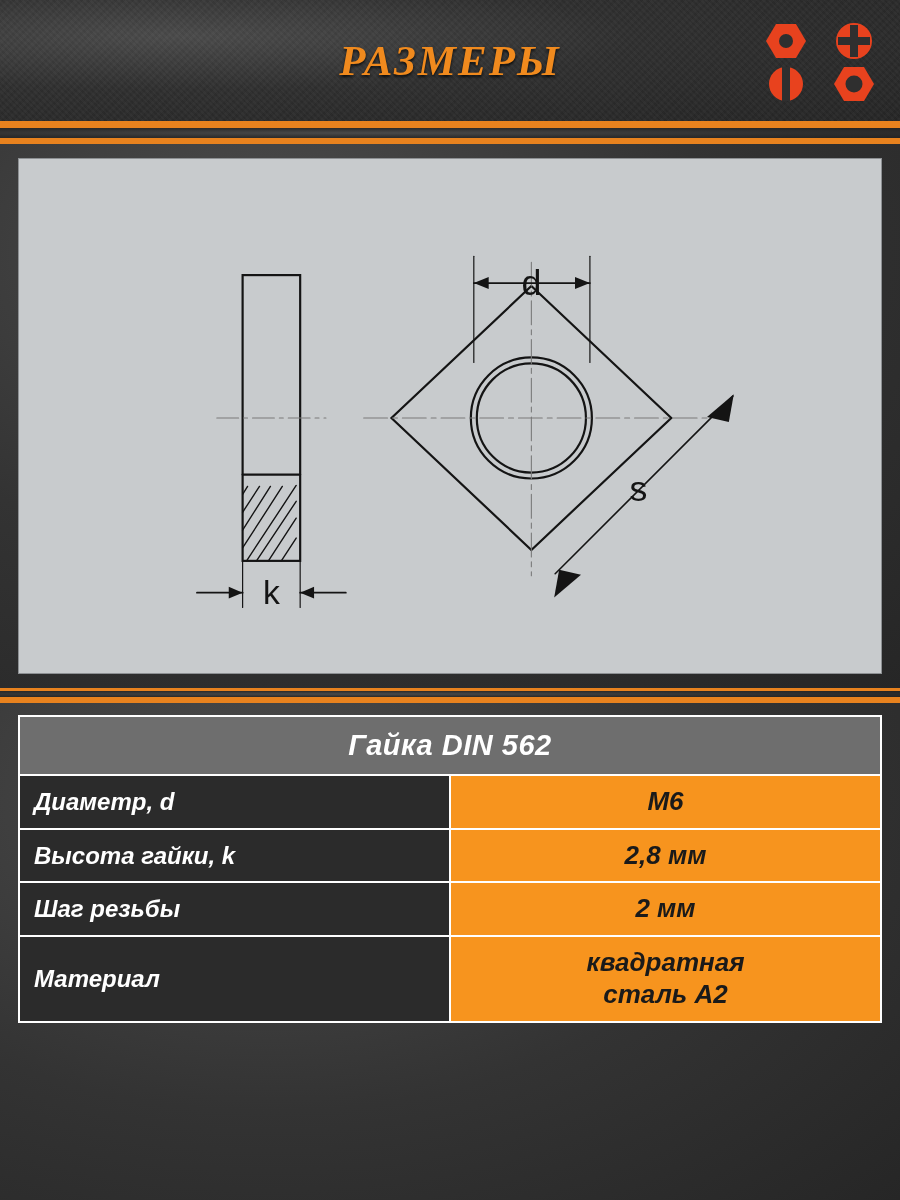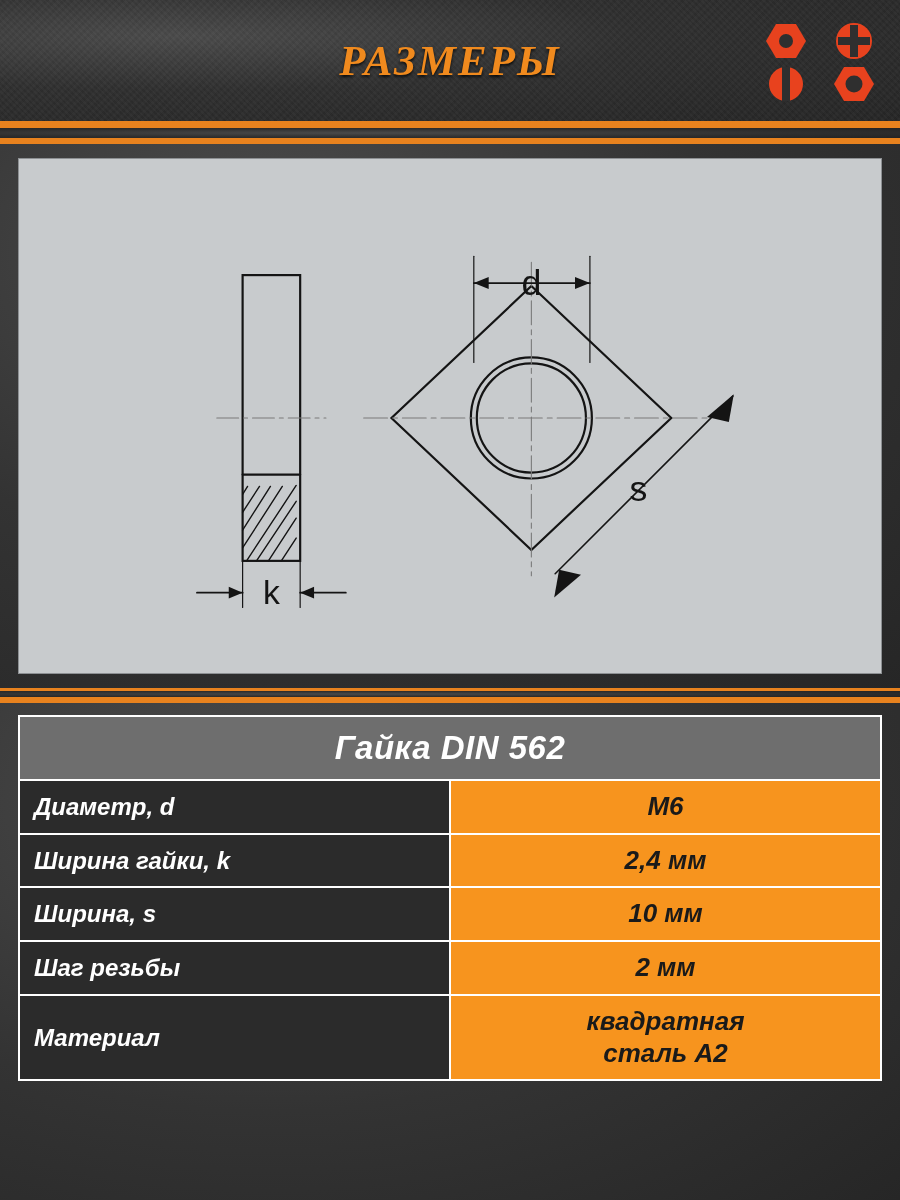--- a/index.html
+++ b/index.html
@@ -113,21 +113,21 @@
     border: 2px solid #ffffff;
     color: #ffffff;
     font-style: italic;
     font-weight: bold;
     font-size: 24px;
     padding: 10px 14px;
   }
   table.spec thead th {
     background: #6e6e6e;
     text-align: center;
-    font-size: 33px;
+    font-size: 29px;
     padding: 12px 10px;
     letter-spacing: 0.5px;
   }
   table.spec td.label {
     background: #2b2b2b;
     text-align: left;
     width: 580px;
   }
   table.spec td.value {
     background: #f7941e;
@@ -232,29 +232,23 @@
         </tr>
       </thead>
       <tbody>
         <tr>
           <td class="label">Диаметр, d</td>
           <td class="value">
             <span class="value-line">M6</span>
           </td>
         </tr>
         <tr>
-          <td class="label">Ширина гайки, k</td>
-          <td class="value">
-            <span class="value-line">2,4 мм</span>
-          </td>
-        </tr>
-        <tr>
-          <td class="label">Ширина, s</td>
-          <td class="value">
-            <span class="value-line">10 мм</span>
+          <td class="label">Высота гайки, k</td>
+          <td class="value">
+            <span class="value-line">2,8 мм</span>
           </td>
         </tr>
         <tr>
           <td class="label">Шаг резьбы</td>
           <td class="value">
             <span class="value-line">2 мм</span>
           </td>
         </tr>
         <tr>
           <td class="label">Материал</td>

